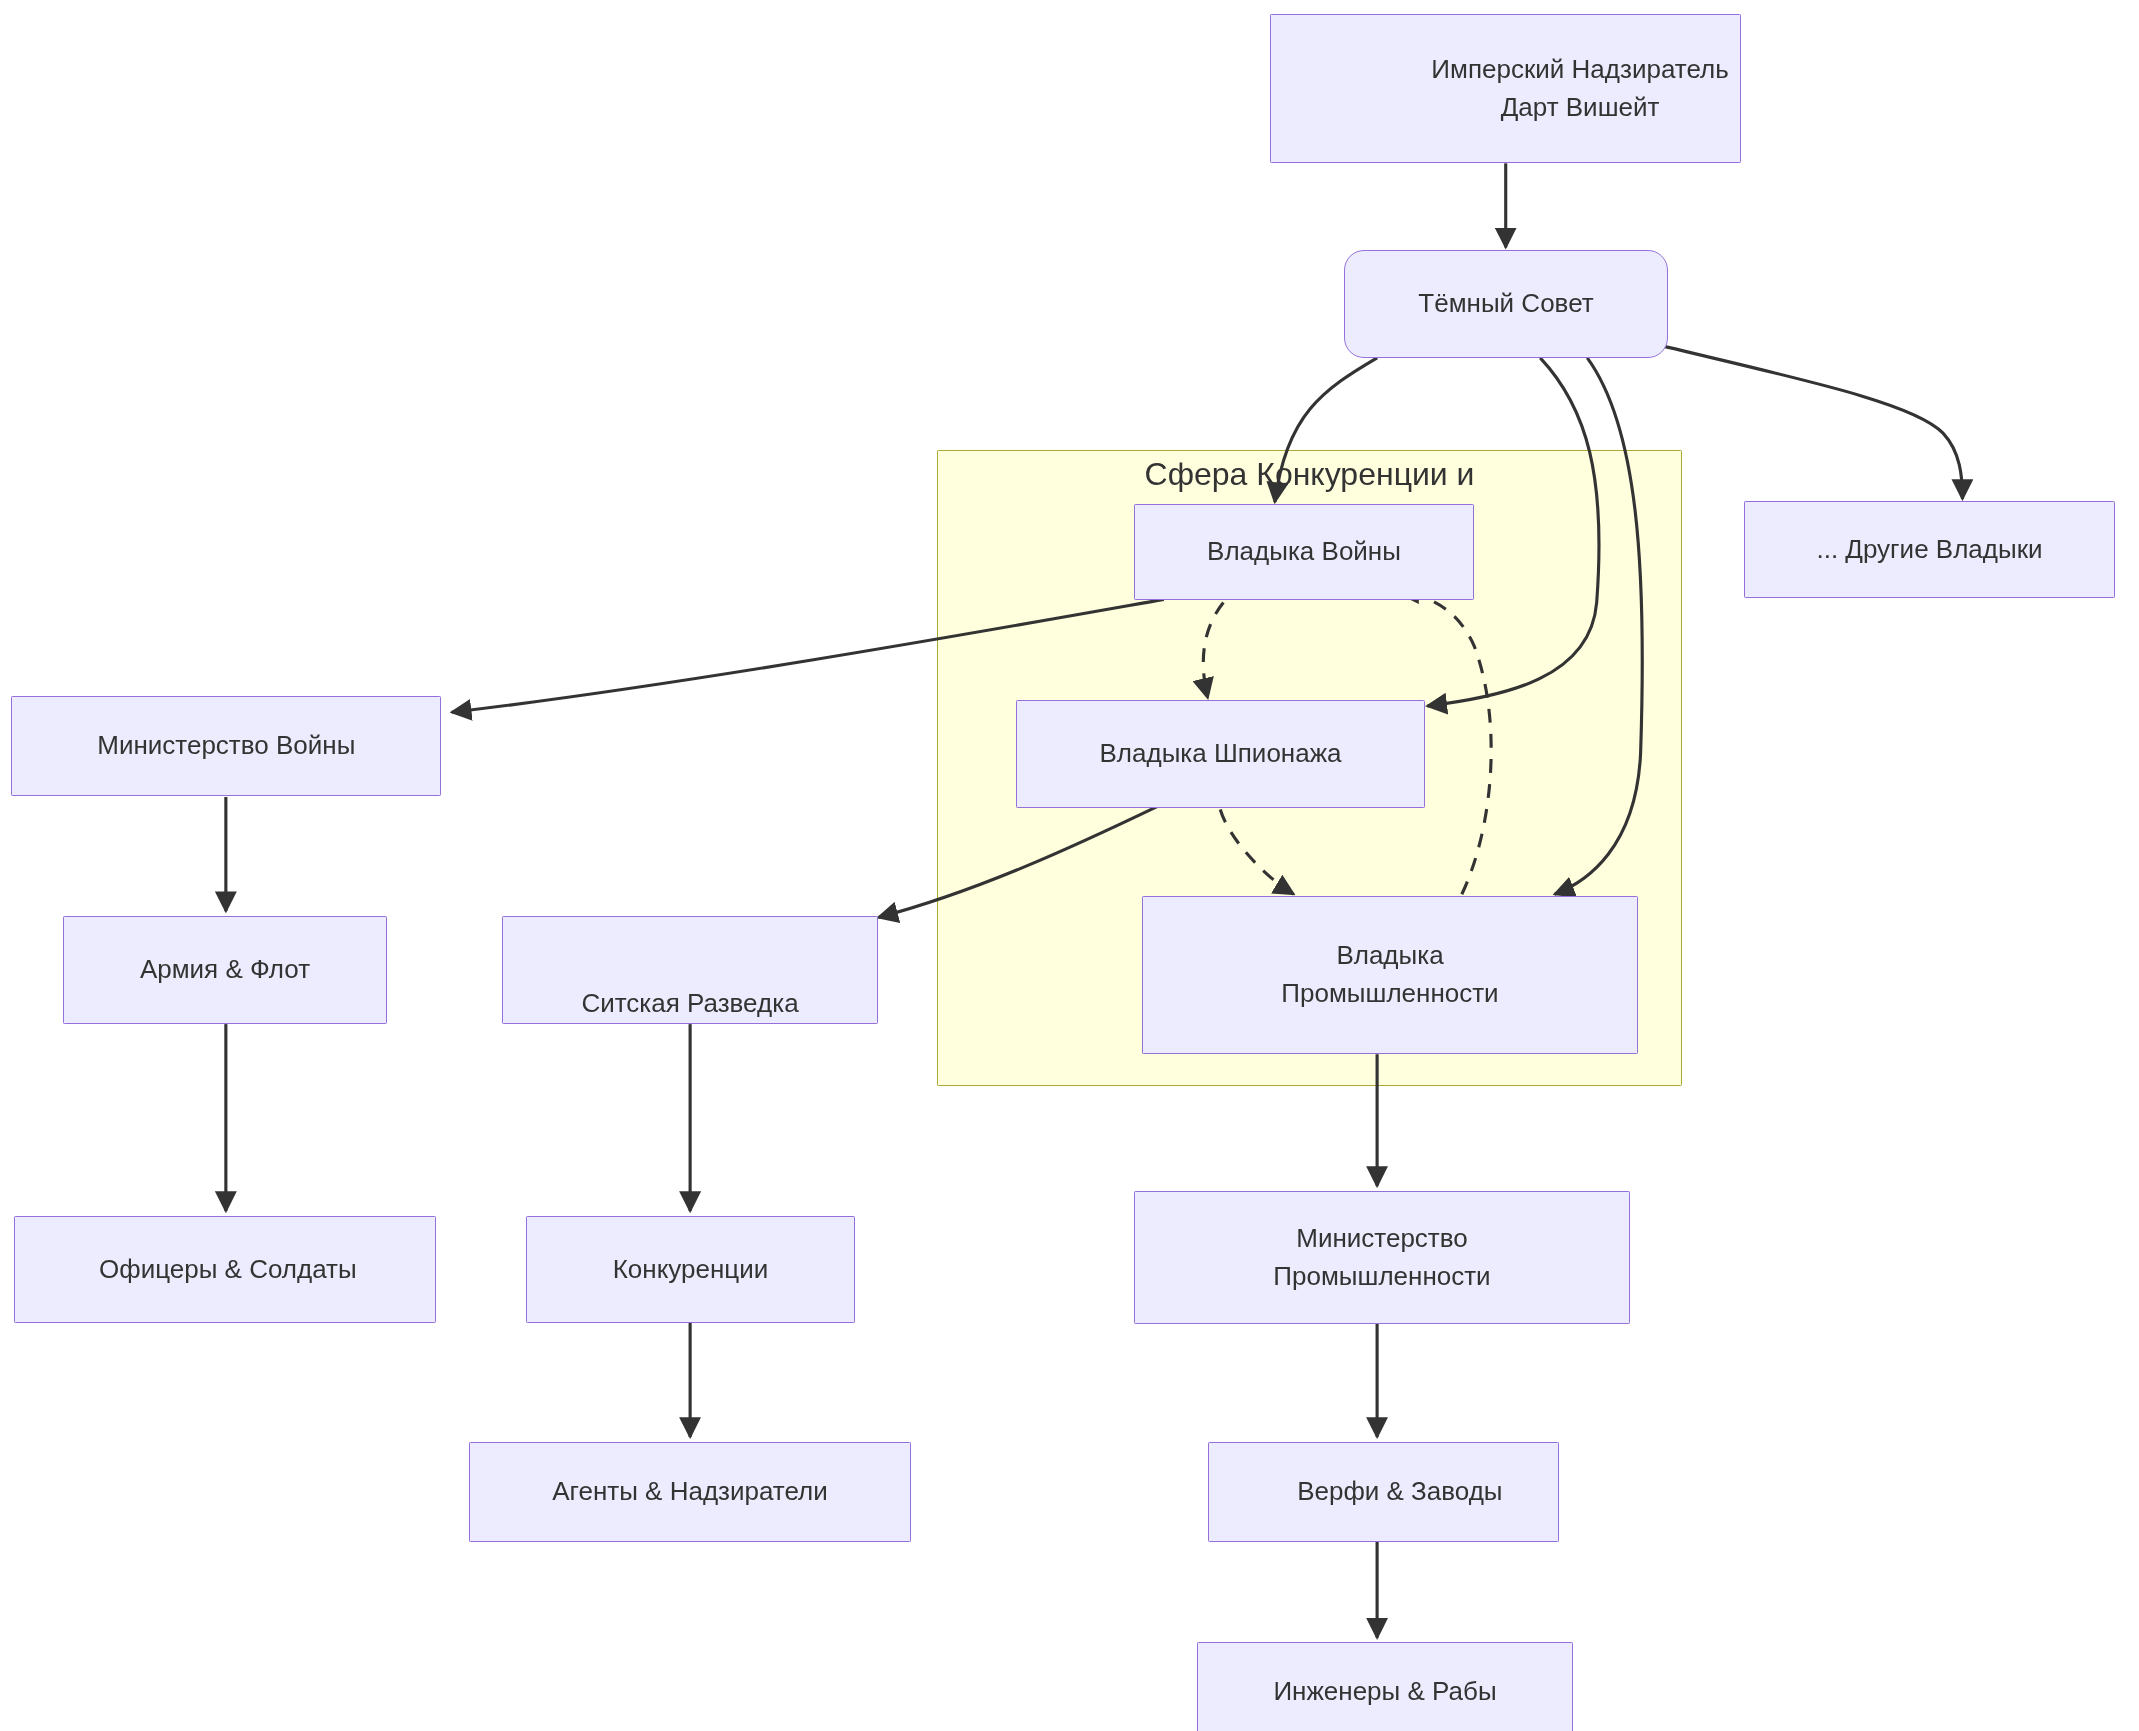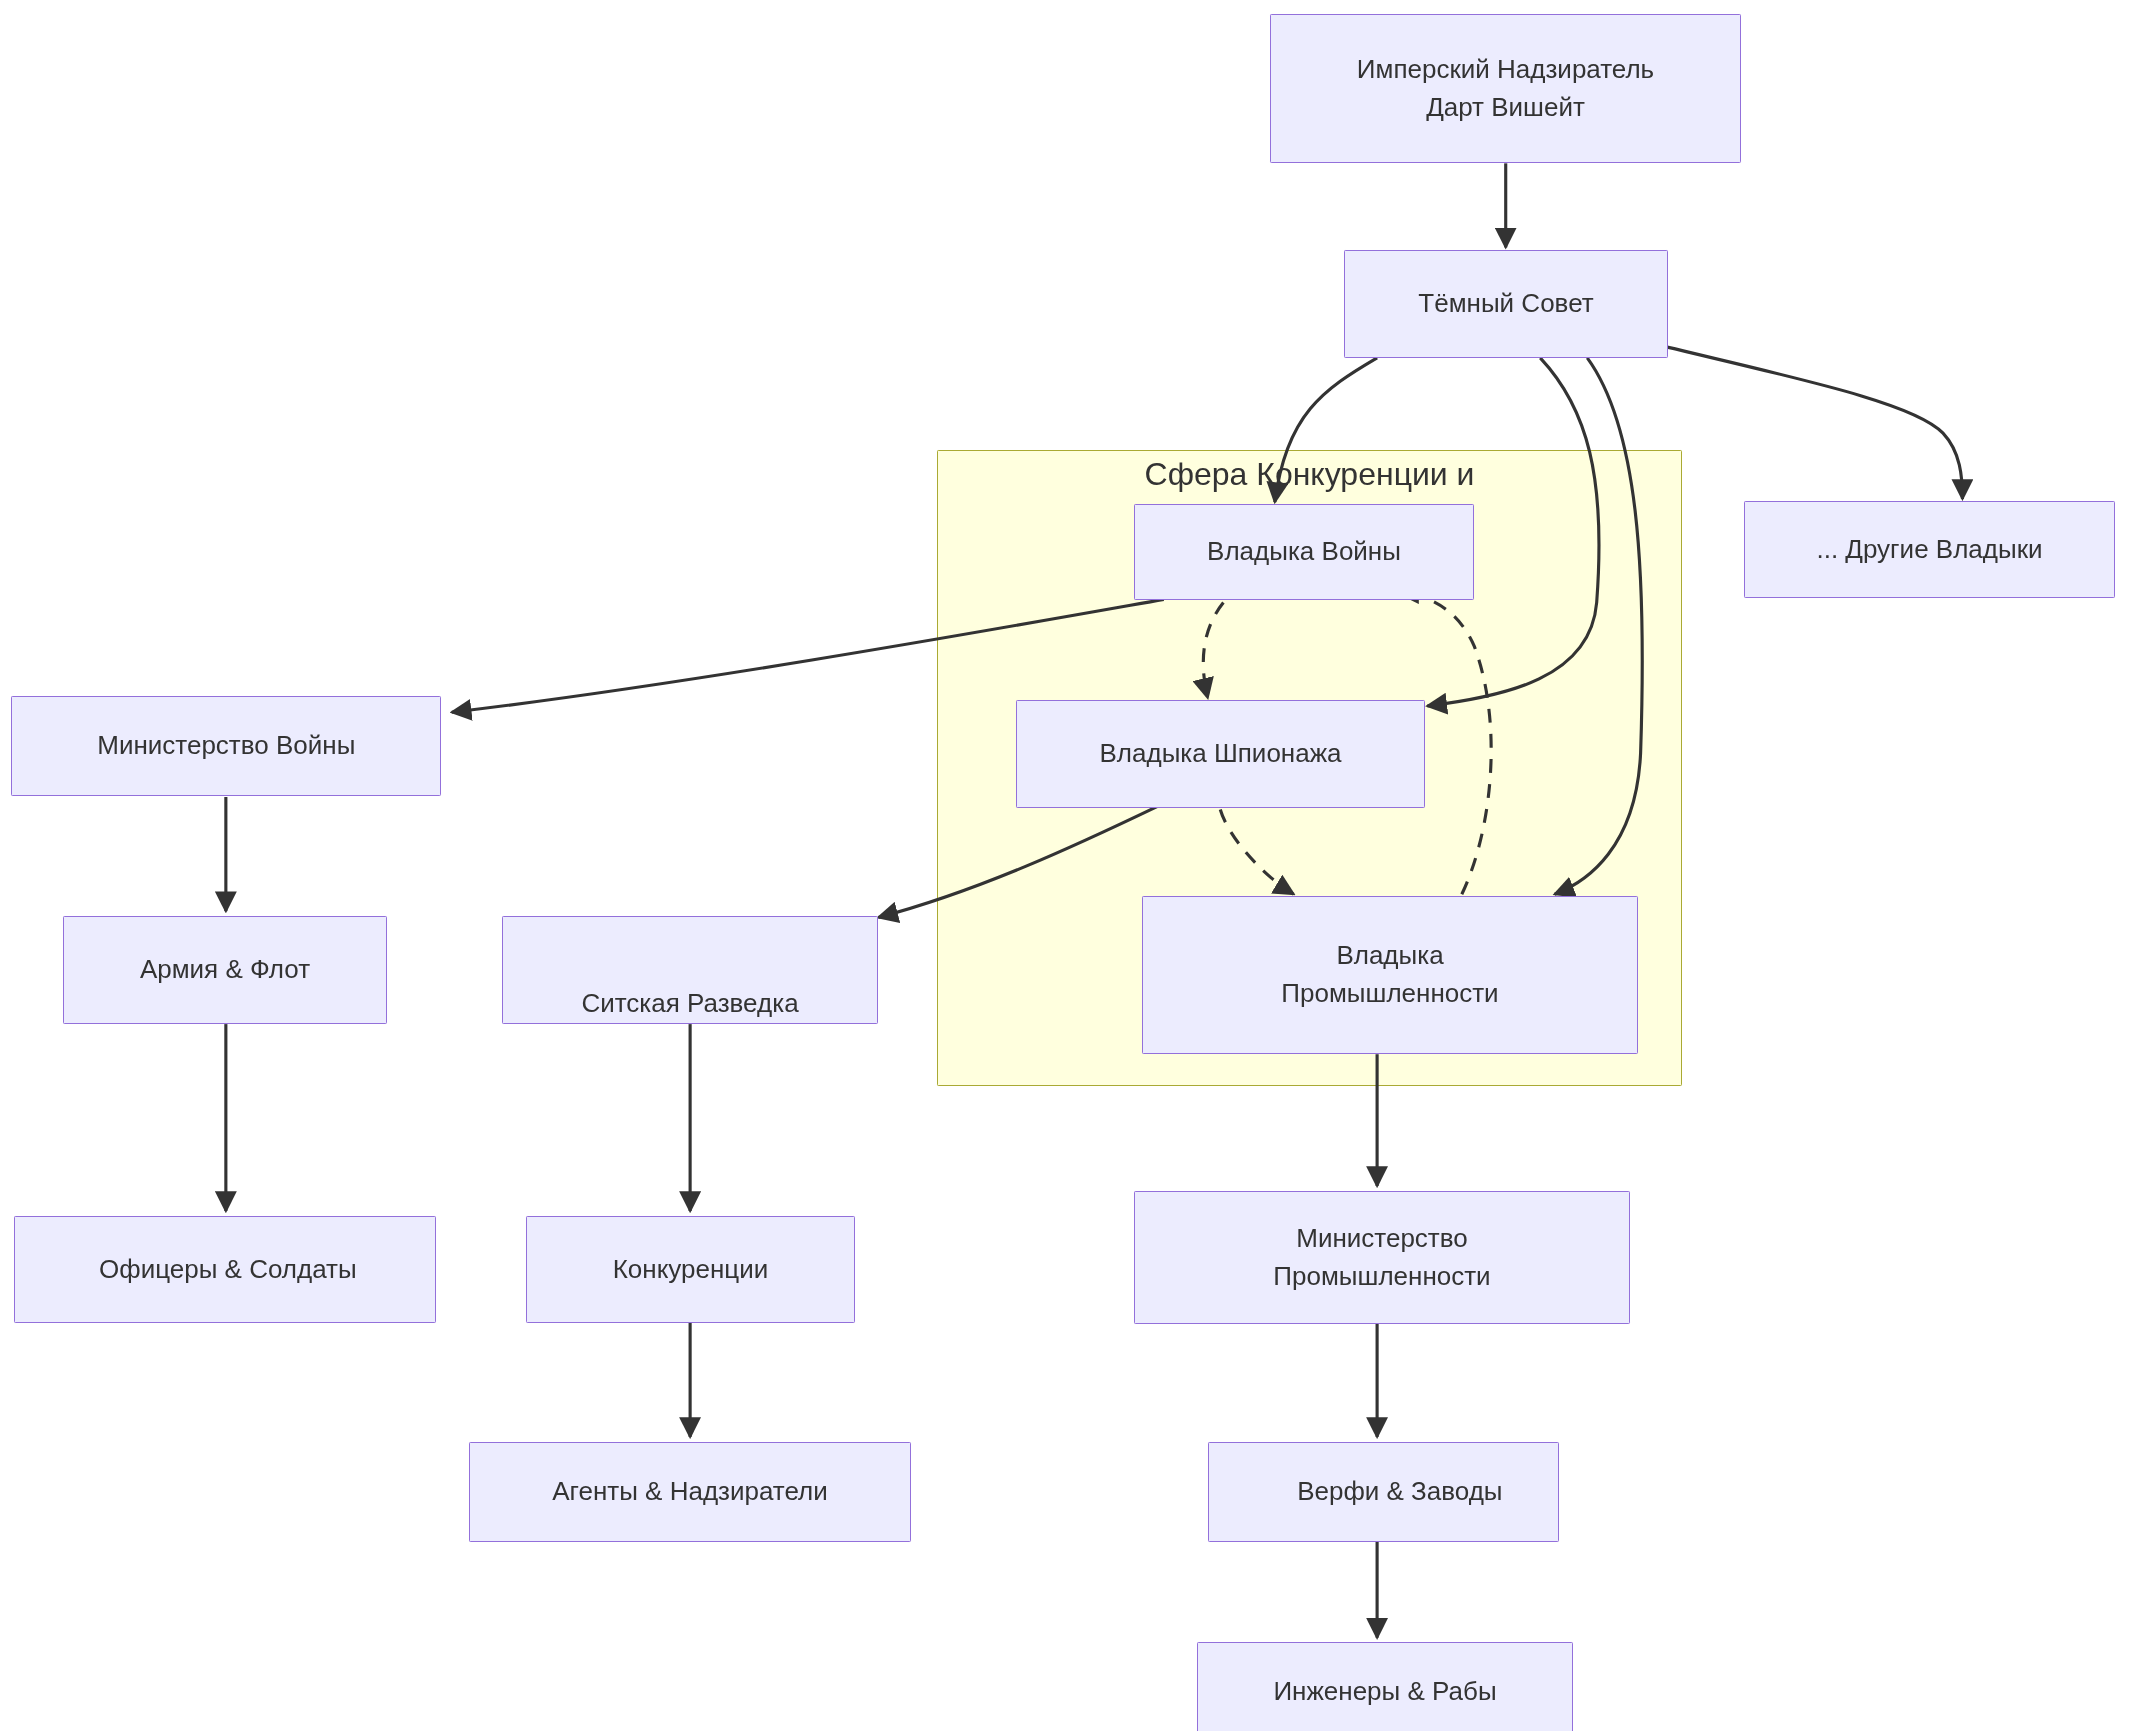--- a/index.html
+++ b/index.html
@@ -111,26 +111,26 @@
     <g fill="none" stroke="#333333" stroke-width="5" stroke-dasharray="22 18" marker-end="url(#arrow)">
 
       <path d="M 1950 960 C 1910 1010 1915 1070 1925 1112"></path>
 
       <path d="M 1945 1290 C 1960 1340 2020 1400 2062 1425"></path>
 
       <path d="M 2330 1425 C 2380 1320 2395 1150 2350 1030 C 2320 960 2260 945 2230 945"></path>
     </g>
   </svg>
 
-  <div class="node" style="left:1270px; top:14px; width:471px; height:149px;">
+  <div class="node" style="left:1270px; top:14px; width:471px; height:149px;justify-content:flex-end;">
     <span class="node-label">Имперский Надзиратель
 Дарт Вишейт</span>
   </div>
 
-  <div class="node" style="left:1344px; top:250px; width:324px; height:108px;">
+  <div class="node" style="left:1344px; top:250px; width:324px; height:108px;border-radius:20px;">
     <span class="node-label">Тёмный Совет</span>
   </div>
 
   <div class="node" style="left:1744px; top:501px; width:371px; height:97px;">
     <span class="node-label">... Другие Владыки</span>
   </div>
 
   <div class="node" style="left:1134px; top:504px; width:340px; height:96px;">
     <span class="node-label">Владыка Войны</span>
   </div>

